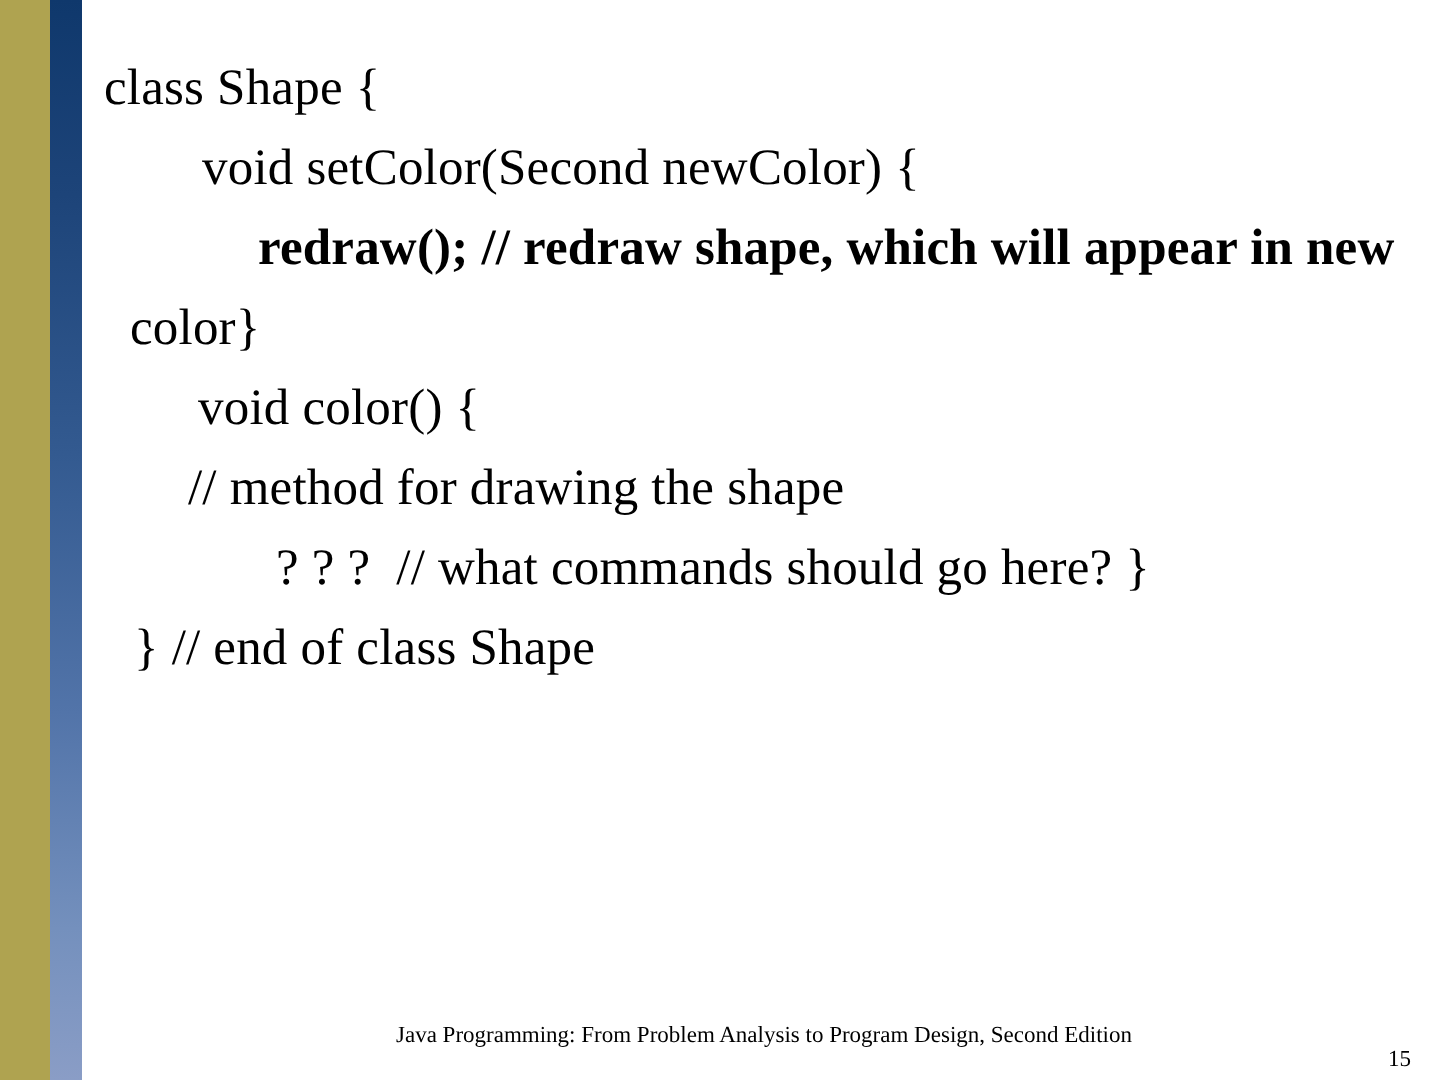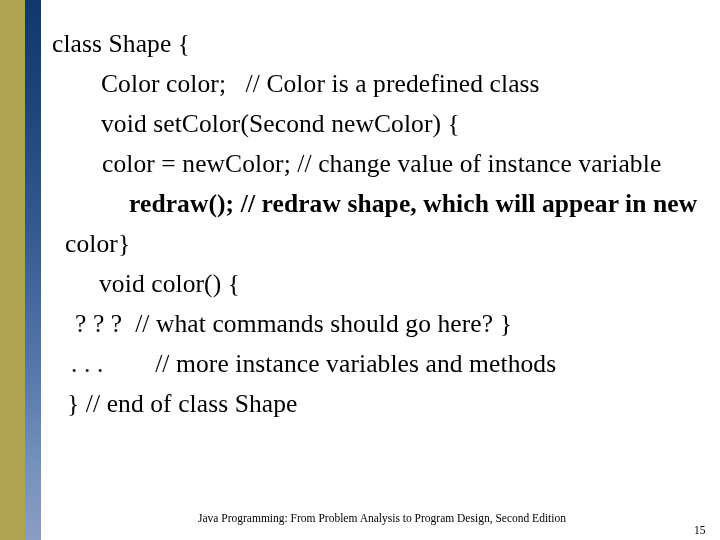--- a/index.html
+++ b/index.html
@@ -54,21 +54,21 @@
 
   
   .i0  { padding-left: 11px; }
   .i1  { padding-left: 60px; }
   .i2  { padding-left: 134px; }
   .i3  { padding-left: 61px; }
   .i4  { padding-left: 88px; font-weight: bold; }
   .i5  { padding-left: 24px; }
   .i6  { padding-left: 58px; }
   .i7  { padding-left: 53px; }
-  .i8  { padding-left: 34px; }
+  .i8  { padding-left: 97px; }
   .i9  { padding-left: 30px; }
   .i10 { padding-left: 26px; }
 
   
   .footer {
     position: absolute;
     left: 41px;
     top: 506px;
     width: 679px;
     height: 28px;
@@ -95,28 +95,26 @@
 </head>
 <body>
 
 <div class="slide">
 
   <div class="bar-gold"></div>
   <div class="bar-blue"></div>
 
   <div class="code-body">
       <div class="code-line i0">class Shape {</div>
-      <div class="code-line i1">Color color;   // Color is a predefined class</div>
       <div class="code-line i1">void setColor(Second newColor) {</div>
-      <div class="code-line i3">color = newColor; // change value of instance variable</div>
       <div class="code-line i4">redraw(); // redraw shape, which will appear in new</div>
       <div class="code-line i5">color}</div>
       <div class="code-line i6">void color() {</div>
+      <div class="code-line i7">// method for drawing the shape</div>
       <div class="code-line i8">? ? ?  // what commands should go here? }</div>
-      <div class="code-line i9">. . .        // more instance variables and methods</div>
       <div class="code-line i10">} // end of class Shape</div>
     </div>
 
   <div class="footer">
     <div class="footer-text">Java Programming: From Problem Analysis to Program Design, Second Edition</div>
     <div class="footer-page">15</div>
   </div>
 
 </div>
 

